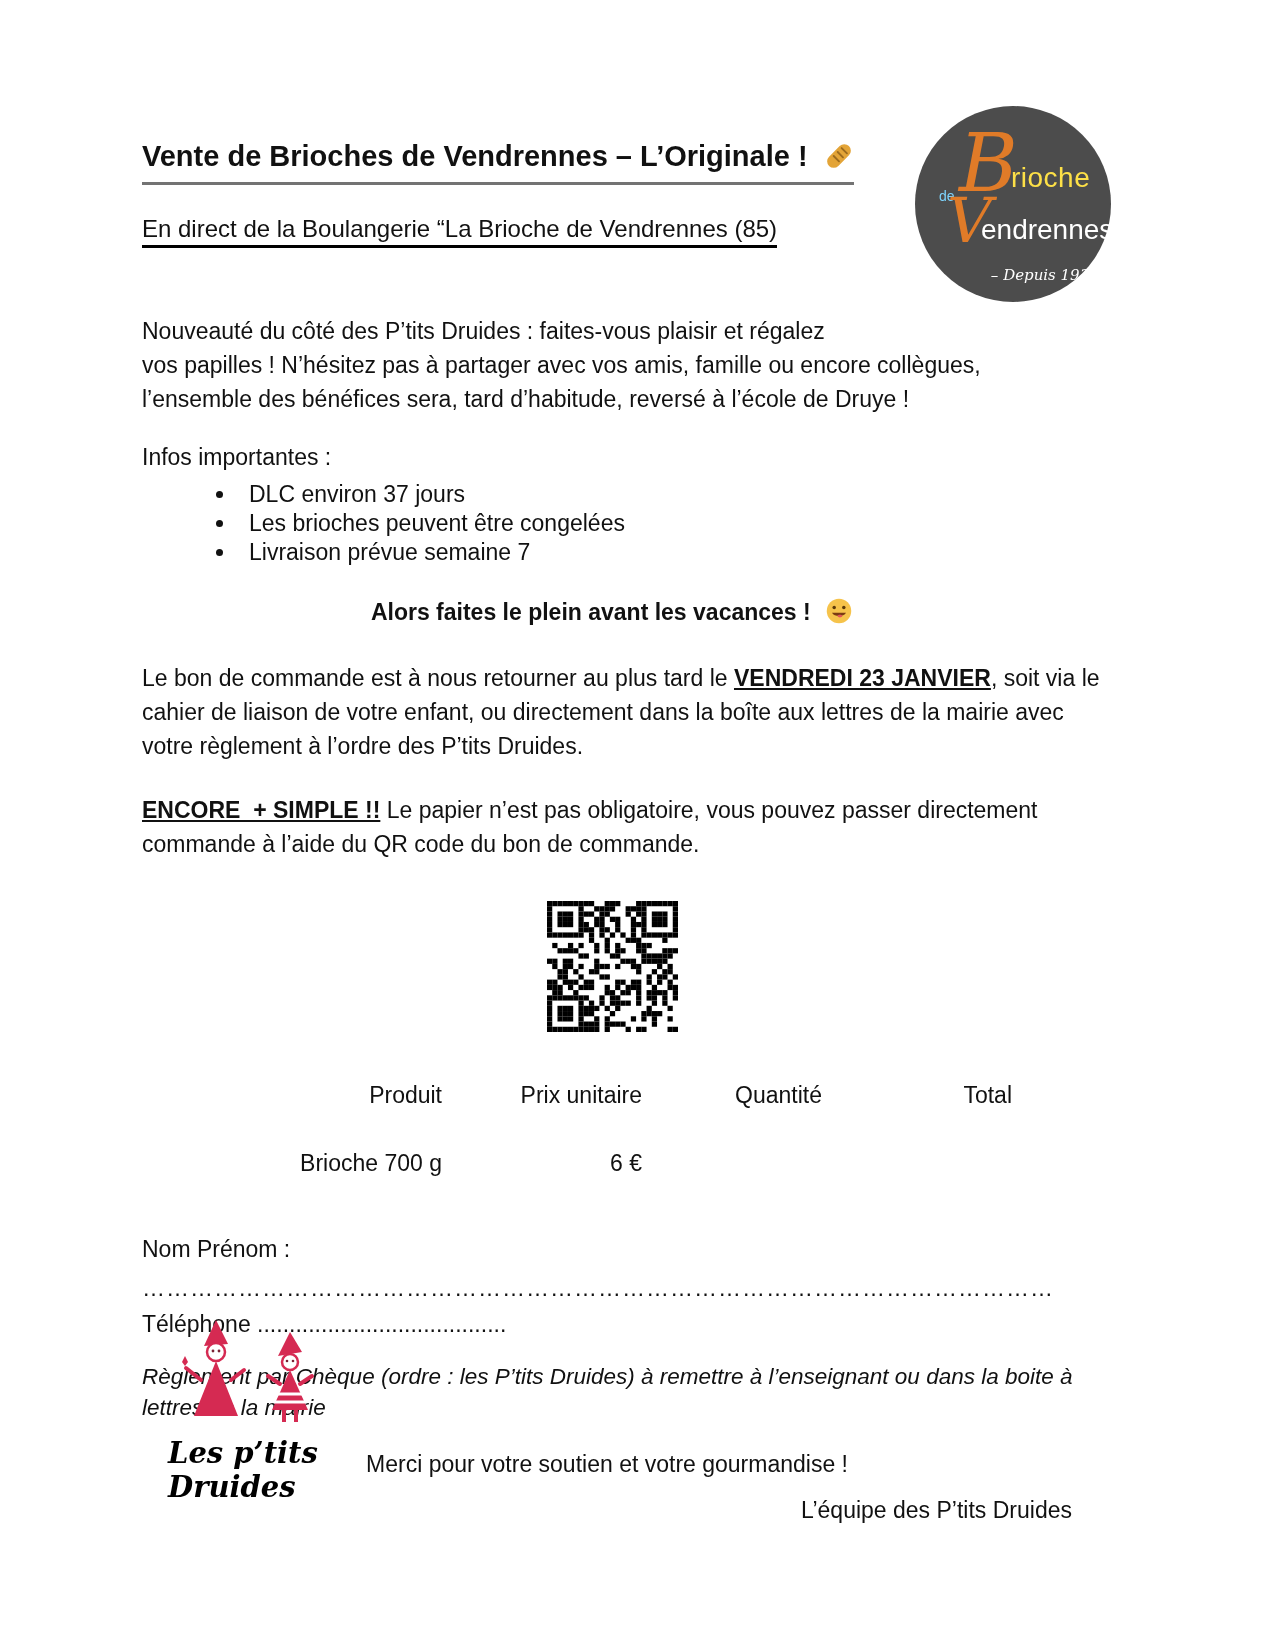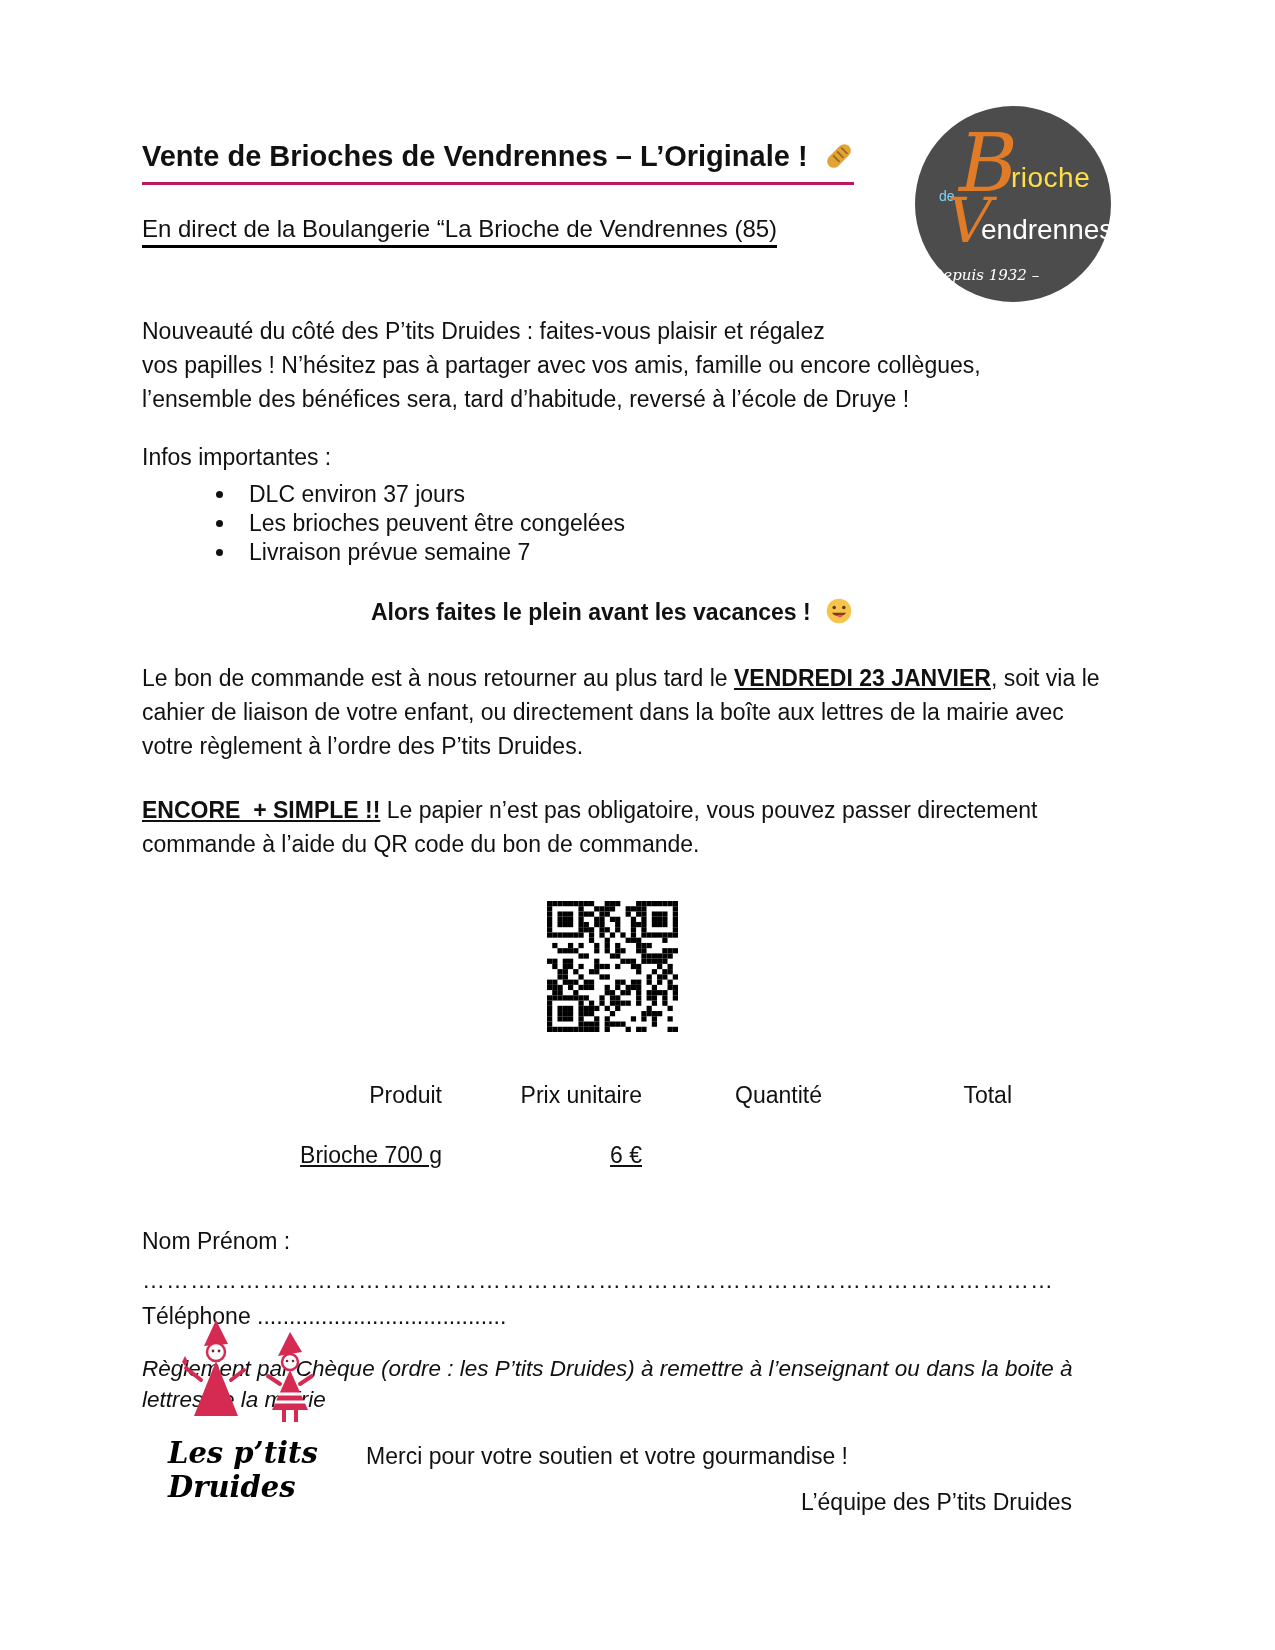--- a/index.html
+++ b/index.html
@@ -5,21 +5,21 @@
   * { margin:0; padding:0; box-sizing:border-box; }
   html,body { background:#ffffff; }
   .page {
     position:relative; width:1275px; height:1650px; background:#fff;
     font-family:"Liberation Sans", sans-serif; color:#111; overflow:hidden;
   }
   .content { position:absolute; left:142px; top:0; width:978px; }
 
   
   .title { margin-top:140px; font-size:29px; font-weight:bold; }
-  .u3 { display:inline-block; border-bottom:3px solid #be185d; padding-bottom:4px; }
+  .u3 { display:inline-block; border-bottom:3px solid #737373; padding-bottom:4px; }
   .subtitle { margin-top:30px; font-size:24px; font-weight:normal; }
   .u2 { display:inline-block; border-bottom:3px solid #000; padding-bottom:2px; }
   .emoji { display:inline-block; vertical-align:-5px; margin-left:8px; }
 
   
   .intro { margin-top:66px; font-size:23px; line-height:34px; }
   .infos-heading { margin-top:26px; font-size:23px; line-height:30px; }
   .infos-list { margin-top:8px; padding-left:95px; }
   .infos-list li { font-size:23px; line-height:29px; padding-left:12px; }
   .callout { margin-top:30px; font-size:23px; font-weight:bold; text-align:center; width:940px; }
@@ -28,39 +28,39 @@
   .lead-bold { font-weight:bold; text-decoration:underline; white-space:pre-wrap; }
 
   
   .qr-wrap { margin-top:40px; width:940px; display:flex; justify-content:center; }
   .qr { width:131px; height:131px; }
 
   
   .order-table { margin-top:48px; }
   .trow { display:grid; grid-template-columns:200px 200px 180px 190px; padding-left:100px; }
   .trow span { text-align:right; font-size:23px; line-height:30px; }
-  .trow.tbody { margin-top:30px;text-decoration:underline; }
+  .trow.tbody { margin-top:38px; }
 
   
   .nom { margin-top:56px; font-size:23px; line-height:30px; }
   .dots { margin-top:9px; font-size:23px; line-height:30px; white-space:nowrap; overflow:hidden; width:910px; letter-spacing:1px; }
   .tel { margin-top:6px; font-size:23px; line-height:30px; }
   .reglement { margin-top:22px; font-size:22.5px; line-height:31px; font-style:italic; width:960px; }
   .merci { margin-top:26px; font-size:23px; line-height:30px; text-align:center; padding-right:48px; }
   .equipe { margin-top:16px; font-size:23px; line-height:30px; text-align:right; padding-right:48px; }
 
   
   .brand-logo { position:absolute; left:915px; top:106px; width:196px; height:196px; border-radius:50%; background:#4c4c4c; }
   .brand-logo span { position:absolute; }
   .logo-b { left:44px; top:18px; font-family:"DejaVu Serif", serif; font-style:italic; font-size:80px; color:#e07b28; line-height:1; }
   .logo-de { left:24px; top:82px; font-size:14px; color:#7dd3fc; }
   .logo-rioche { left:96px; top:56px; font-size:28px; color:#fde047; letter-spacing:0.5px; }
   .logo-v { left:32px; top:84px; font-family:"DejaVu Serif", serif; font-style:italic; font-size:62px; color:#e07b28; line-height:1; }
   .logo-endrennes { left:66px; top:108px; font-size:28px; color:#fff; }
-  .logo-tagline { left:4px; right:0; top:160px; text-align:left; font-family:"DejaVu Serif", serif; font-style:italic; font-size:15px; color:#fff; }
+  .logo-tagline { left:12px; right:0; top:160px; text-align:right; font-family:"DejaVu Serif", serif; font-style:italic; font-size:15px; color:#fff; }
 
   
   .druides-logo { position:absolute; left:168px; top:1318px; width:230px; }
   .druides-text { margin-top:4px; font-family:"DejaVu Serif", serif; font-style:italic; font-size:29px; color:#000000;font-weight:bold; }
 </style>
 </head>
 <body>
 
 <div class="page">
 

